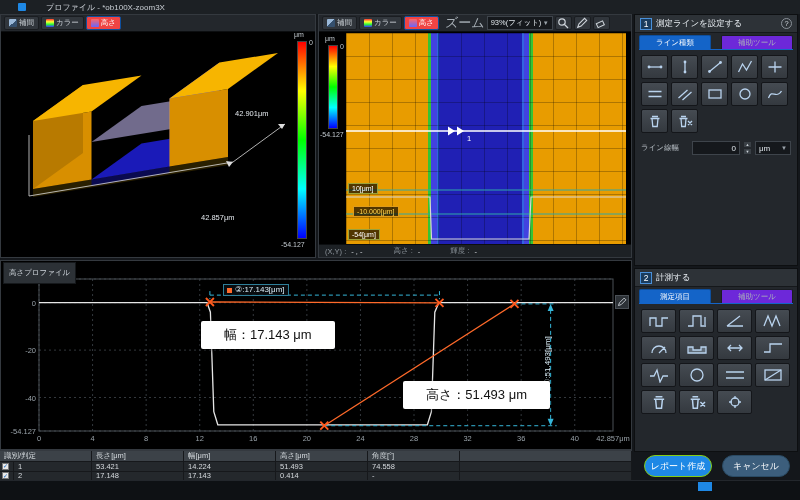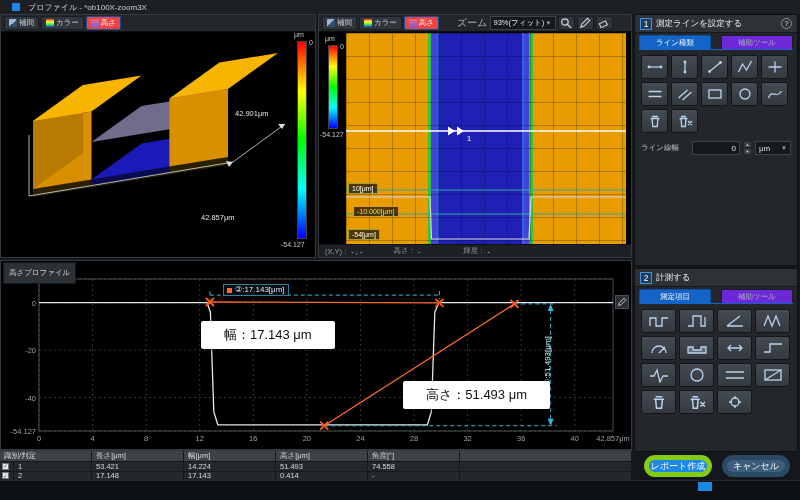--- a/index.html
+++ b/index.html
@@ -3,35 +3,35 @@
 <meta charset="utf-8">
 <style>
   *{margin:0;padding:0;box-sizing:border-box}
   html,body{width:800px;height:500px;overflow:hidden;background:#101316;
     font-family:"Liberation Sans","DejaVu Sans",sans-serif;color:#d6dade}
   .app{position:relative;width:800px;height:500px;background:#14171b}
   .abs{position:absolute}
 
   
   .titlebar{left:0;top:0;width:800px;height:14px;background:#1c2024;display:flex;
-    align-items:center;gap:8px;padding:0 12px;font-size:8px;color:#c9ced4}
+    align-items:center;gap:20px;padding:0 18px;font-size:8px;color:#c9ced4}
   .titleicon{width:8px;height:8px;background:var(--accent,#1e88e5);border-radius:1px}
 
   
   .vpanel{background:#000;border:1px solid #34393f}
   .toolbar{position:absolute;left:0;top:0;right:0;height:17px;background:#23272c;
     display:flex;gap:2px;align-items:center;padding:1px 3px;border-bottom:1px solid #0c0e10;z-index:5}
   .tbtn{display:flex;align-items:center;gap:2px;height:14px;padding:0 4px;background:#31363c;
     border:1px solid #1a1d21;border-radius:2px;font-size:7.5px;color:#cfd5db;cursor:pointer}
   .tbtn.active{background:#ef4444;border-color:#0d4f9e;color:#fff}
   .mini-ic{width:8px;height:8px;border-radius:1px;display:inline-block}
   .ic-interp{background:linear-gradient(135deg,#9ab8d8 50%,#35506e 50%)}
   .ic-color{background:linear-gradient(180deg,#f33,#ff3 35%,#3f3 65%,#33f)}
   .ic-height{background:linear-gradient(180deg,#f66,#66f)}
-  .zlabel{font-size:10px;color:#aab2b9;margin-left:16px}
+  .zlabel{font-size:13px;color:#aab2b9;margin-left:4px}
   .fsel{width:66px;height:14px;background:#15181c;border:1px solid #3e444b;font-size:7.5px;
     color:#dfe5ea;display:flex;align-items:center;justify-content:space-between;padding:0 3px}
   .caret{font-size:6px;color:#9aa2a9}
   .icbtn{width:17px;height:14px;background:#31363c;border:1px solid #1a1d21;border-radius:2px;
     display:flex;align-items:center;justify-content:center}
   .icbtn svg{stroke:#cfd5db;fill:none;stroke-width:1.2}
 
   
   .cbar{background:linear-gradient(180deg,#f00 0%,#ff0 25%,#0f0 50%,#0ff 75%,#00f 100%);
     width:10px;border:1px solid #444}
@@ -106,21 +106,21 @@
   
   .mtable{background:#1d2125;border-top:1px solid #34393f;font-size:7.5px}
   .trow{display:flex;height:9.5px;border-bottom:1px solid #16181b;background:#24282c}
   .trow.hdr{height:11px;background:#3c4248;color:#d5dade}
   .tc{padding:0 4px;border-right:1px solid #16181b;display:flex;align-items:center;overflow:hidden}
   .w92{width:92px}.w14{width:14px;padding:0 2px}.w78{width:78px}
   .chk{width:7px;height:7px;background:#e8e8e8;border:1px solid #777;font-size:6px;line-height:6px;
     color:#1565c0;display:flex;align-items:center;justify-content:center}
 
   
-  .fbtn{position:absolute;height:22px;width:68px;font-size:9px;color:#fff;border:5px solid #84cc16;
+  .fbtn{position:absolute;height:22px;width:68px;font-size:9px;color:#fff;border:1px solid #84cc16;
     border-radius:11px;display:flex;align-items:center;justify-content:center;cursor:pointer}
   .fbtn.report{background:#1e88e5}
   .fbtn.cancel{background:#3c5e7c;border-color:#2a4burger}
   .fbtn.cancel{background:#3c5e7c;border-color:#2a4a63}
   .bstrip{left:0;top:480px;width:800px;height:20px;background:#0e1114;border-top:1px solid #23272c}
   .bind{left:698px;top:482px;width:14px;height:9px;background:#1e88e5}
 
   .dimtext3d{position:absolute;font-size:7.5px;color:#e2e7ec;z-index:3}
 </style>
 </head>
@@ -241,21 +241,21 @@
       <div class="reflab" style="left:2px;top:150px">10[μm]</div>
       <div class="reflab orange" style="left:7px;top:173px">-10.000[μm]</div>
       <div class="reflab" style="left:2px;top:196px">-54[μm]</div>
     </div>
 
     <div class="statusbar">
       <span class="lab">(X,Y) :</span>
       <span class="val">- , -</span>
       <span class="lab" style="margin-left:26px">高さ :</span>
       <span class="val">-</span>
-      <span class="lab" style="margin-left:38px">輝度 :</span>
+      <span class="lab" style="margin-left:25px">輝度 :</span>
       <span class="val">-</span>
     </div>
   </div>
 
   <div class="abs cpanel" style="left:634px;top:14px;width:164px;height:252px">
     <div class="chead">
       <span class="numbadge">1</span>
       <span class="ctitle">測定ラインを設定する</span>
       <span class="helpbtn">?</span>
     </div>

